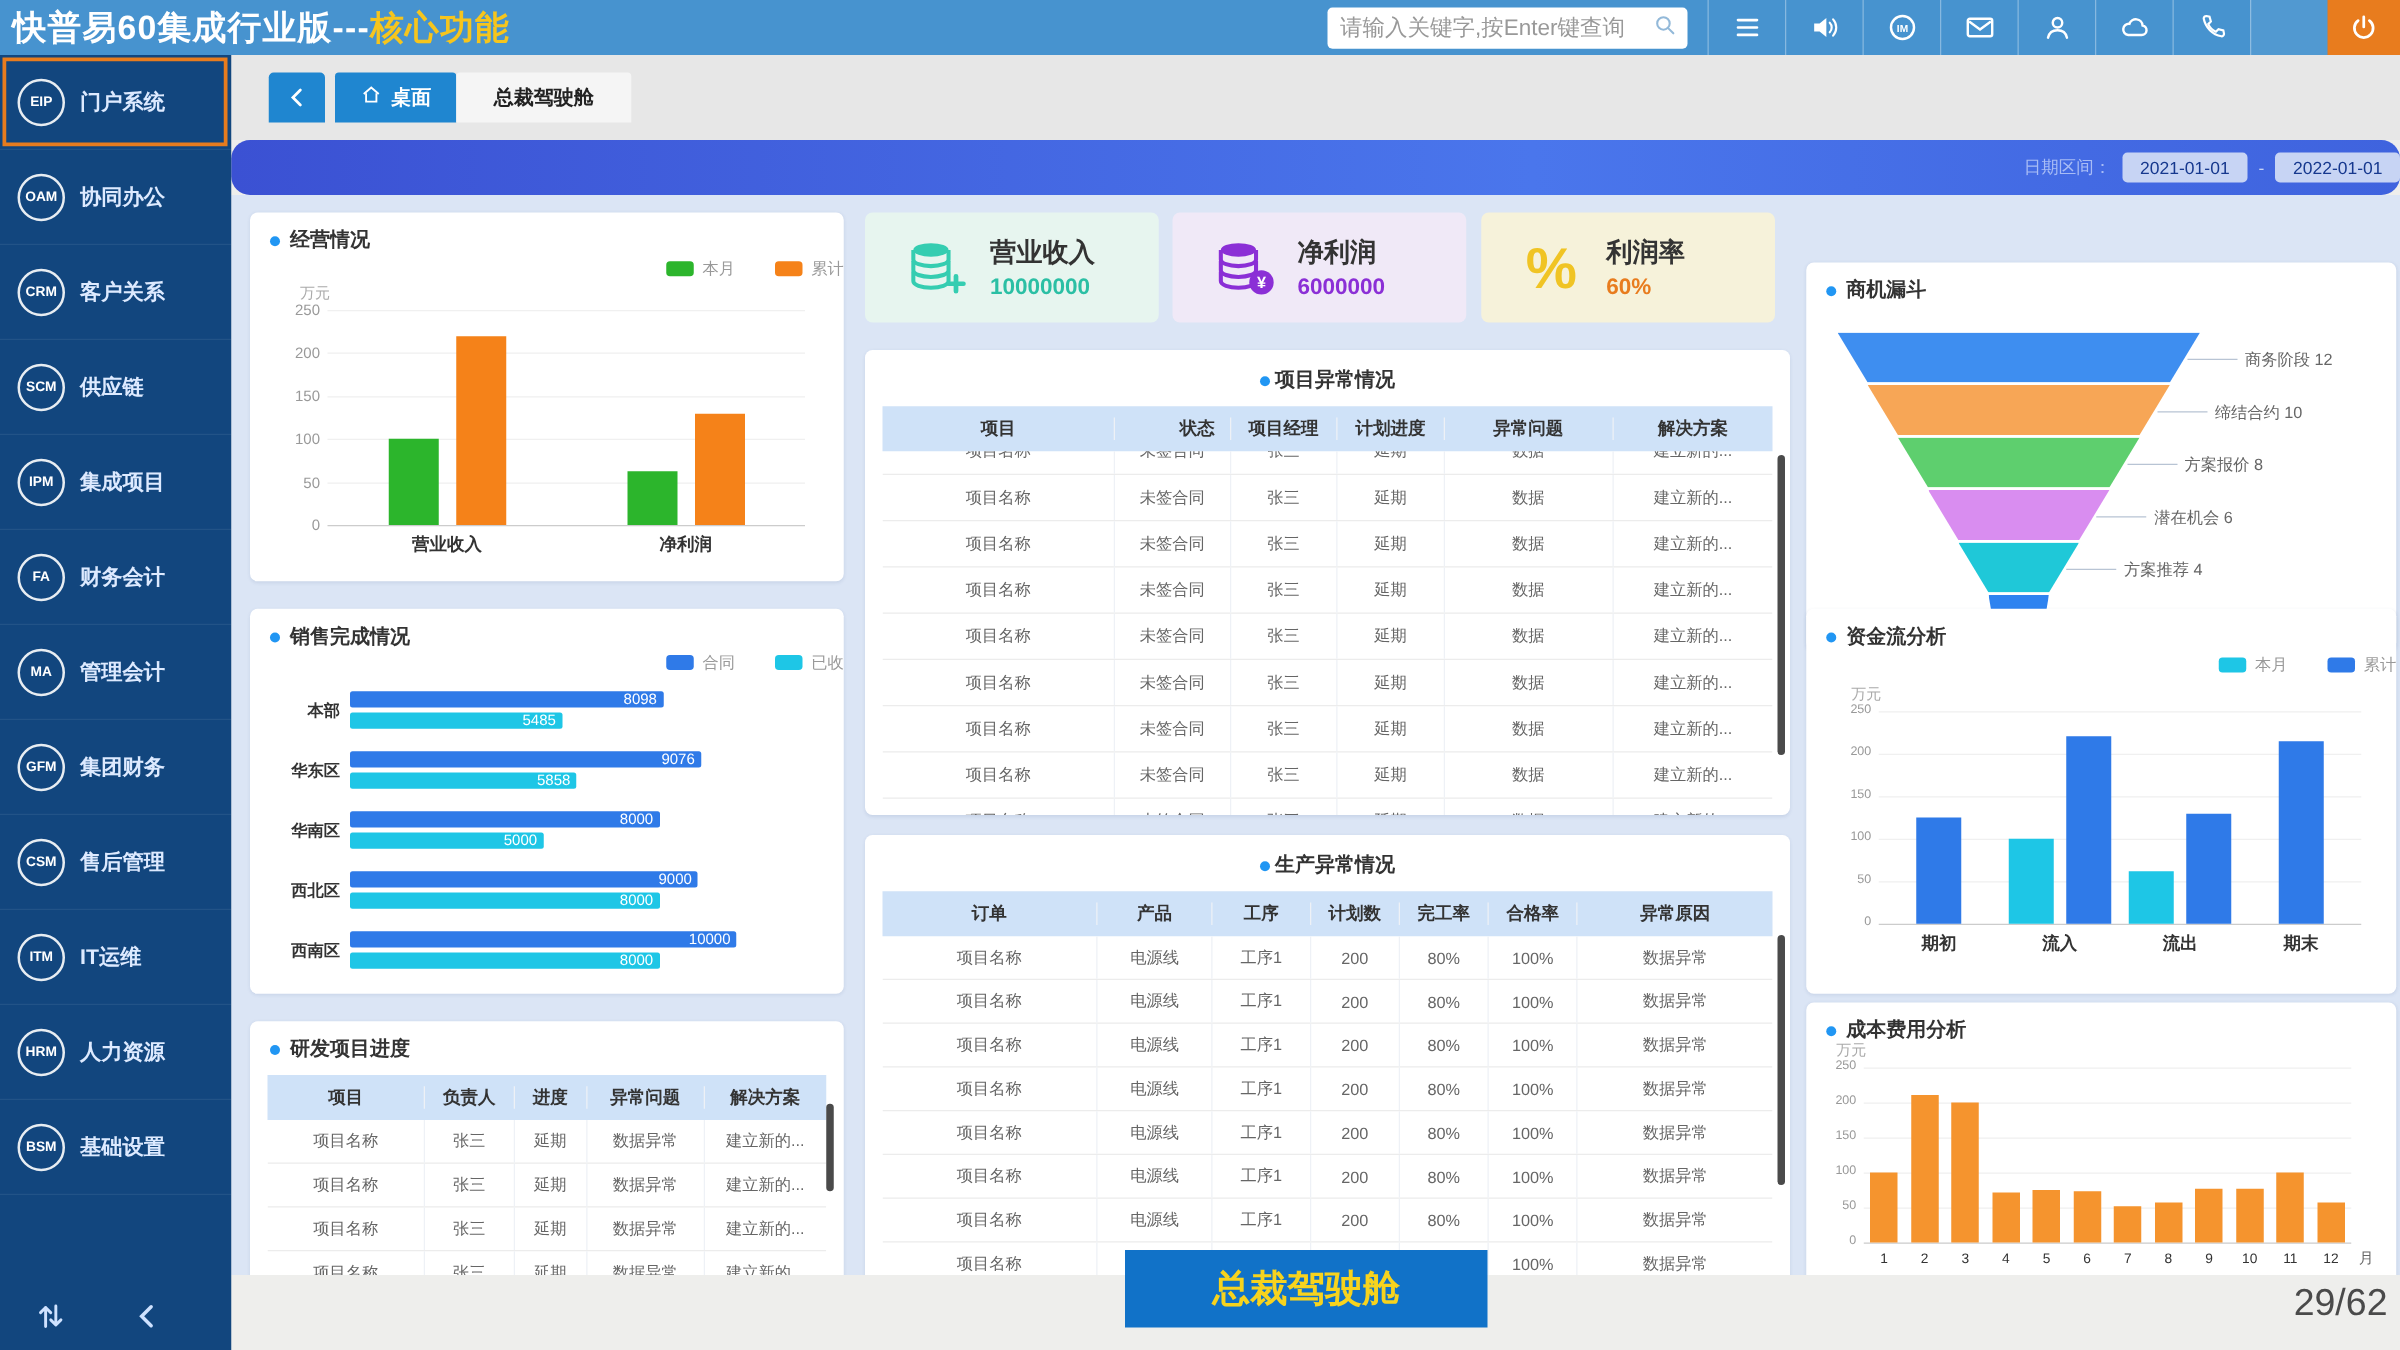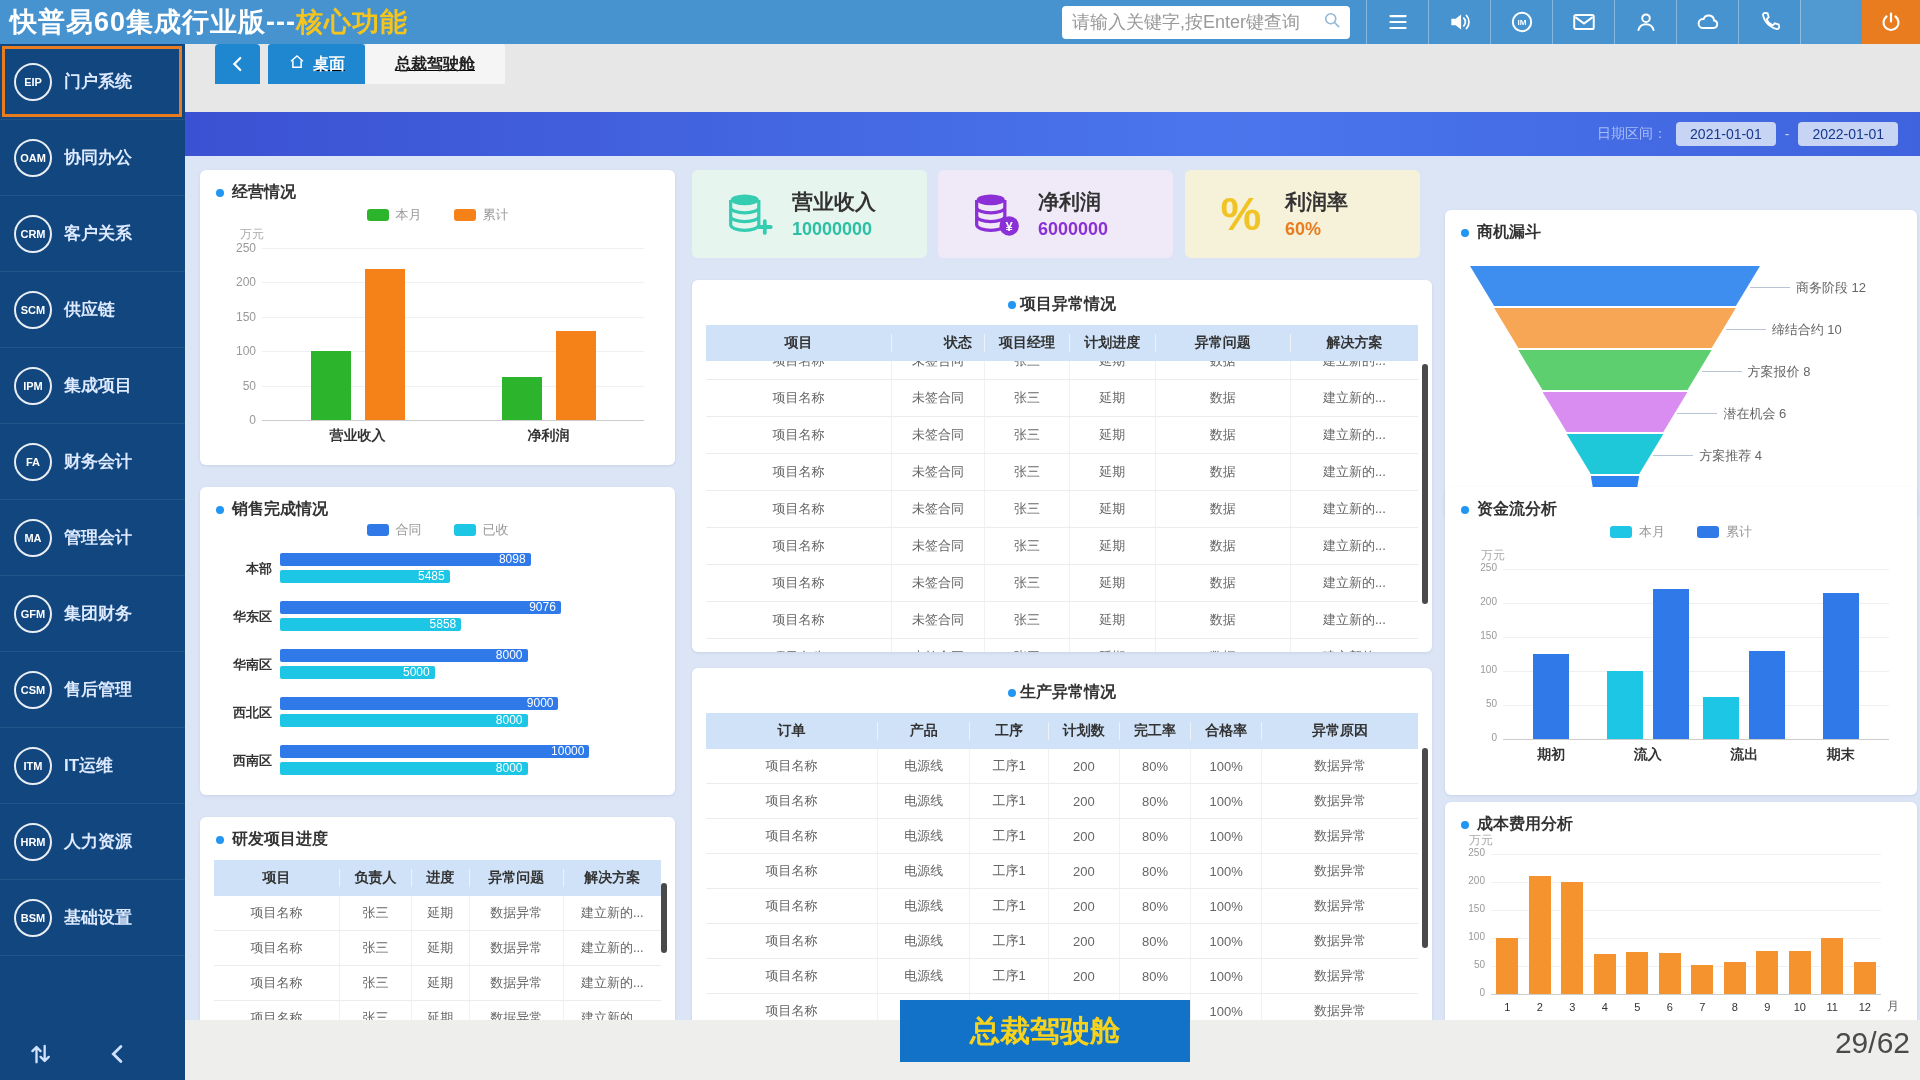--- a/index.html
+++ b/index.html
@@ -30,31 +30,31 @@
              border:3px solid #e87c1e;pointer-events:none;}
   .badge{width:38px;height:38px;border-radius:50%;border:2px solid rgba(255,255,255,.9);
          color:#fff;font-size:11px;font-weight:bold;display:flex;align-items:center;justify-content:center;
          margin-right:12px;flex:none;box-sizing:border-box;}
   .side-label{font-size:17px;color:#ddeaff;font-weight:600;}
   .side-footer{position:absolute;left:0;bottom:8px;width:160px;display:flex;justify-content:space-between;
                padding:0 28px 0 26px;box-sizing:border-box;}
   .side-footer svg{width:28px;height:28px;cursor:pointer;}
   
   .main{position:absolute;left:185px;top:44px;right:0;bottom:0;}
-  .tabstrip{height:68px;background:#e7e7e7;display:flex;align-items:flex-start;padding-left:30px;text-decoration:underline;}
+  .tabstrip{height:68px;background:#e7e7e7;display:flex;align-items:center;padding-left:30px;}
   .tab-back{width:45px;height:40px;background:#1f86d0;border-radius:4px 4px 0 0;margin-right:8px;
             display:flex;align-items:center;justify-content:center;cursor:pointer;border:none;}
   .tab-back svg{width:22px;height:22px;}
   .tab{height:40px;padding:0 20px;display:flex;align-items:center;gap:7px;font-size:16px;
        border-radius:3px 3px 0 0;cursor:pointer;}
   .tab.blue{background:#1f86d0;color:#fff;font-weight:bold;}
   .tab.current{background:#f5f5f5;color:#222;font-weight:bold;padding:0 30px;}
   .tab svg{width:18px;height:18px;}
   .banner{height:44px;background:linear-gradient(90deg,#3b51d3 0%,#4a76ec 60%,#3f63de 100%);
-          display:flex;align-items:center;justify-content:flex-end;padding-right:22px;gap:9px;}
+          display:flex;align-items:center;justify-content:flex-end;gap:9px;border-radius:15px;}
   .dr-label{color:#a8bcf5;font-size:14px;}
   .chip{background:#c7d4f4;color:#16388e;font-size:14px;padding:4px 14px;border-radius:4px;cursor:pointer;}
   .dr-sep{color:#c7d4f4;font-size:14px;}
   .dashboard{position:relative;height:864px;background:#dbe5f5;overflow:hidden;}
   
   .panel{position:absolute;background:#fff;border-radius:6px;box-shadow:0 1px 3px rgba(30,60,120,.10);overflow:hidden;}
   .ptitle{display:flex;align-items:center;gap:8px;font-size:16px;font-weight:bold;color:#333;
           padding:12px 16px 2px;}
   .ptitle.center{justify-content:center;gap:4px;padding-top:14px;}
   .dot{width:8px;height:8px;border-radius:50%;background:#2196f3;flex:none;}
@@ -77,21 +77,21 @@
   .trow{display:flex;}
   .thead{background:#cfe2f8;height:36px;align-items:center;font-weight:bold;font-size:14px;color:#333;}
   .tcell{text-align:center;font-size:13px;color:#666;display:flex;align-items:center;justify-content:center;
          box-sizing:border-box;}
   .thead .tcell{color:#333;font-size:14px;}
   .tcell + .tcell{border-left:1px solid #eef1f6;}
   .tbody-wrap{overflow:hidden;}
   .tbody .trow{border-bottom:1px solid #ececec;}
   .thumb{position:absolute;width:6px;background:#4a4a4a;border-radius:3px;right:2px;}
   
-  .legend{position:absolute;left:0;width:100%;display:flex;justify-content:center;gap:32px;}
+  .legend{position:absolute;left:0;width:100%;display:flex;justify-content:flex-end;gap:32px;}
   .litem{display:flex;align-items:center;gap:7px;color:#999;font-size:13px;}
   .sw{width:22px;height:12px;border-radius:3px;}
   
   .caption{position:absolute;left:900px;top:1000px;width:290px;height:62px;background:#1172c8;
            color:#f7d31e;font-size:30px;font-weight:bold;display:flex;align-items:center;justify-content:center;z-index:10;}
   .pagenum{position:absolute;left:1750px;top:1026px;width:160px;text-align:right;font-size:30px;color:#4a4a4a;z-index:10;}
 </style>
 </head>
 <body>
 

